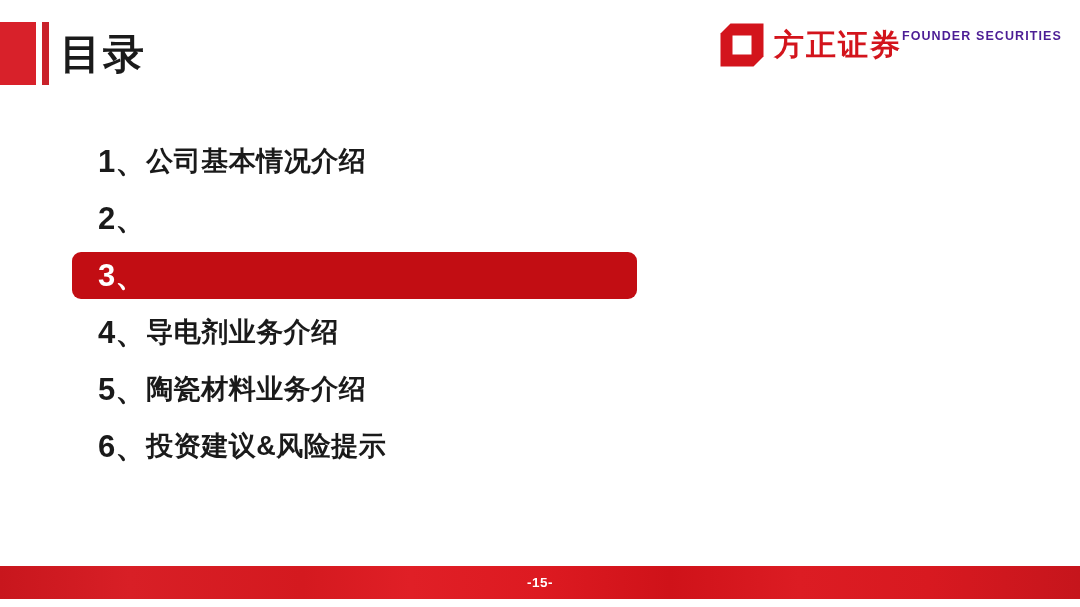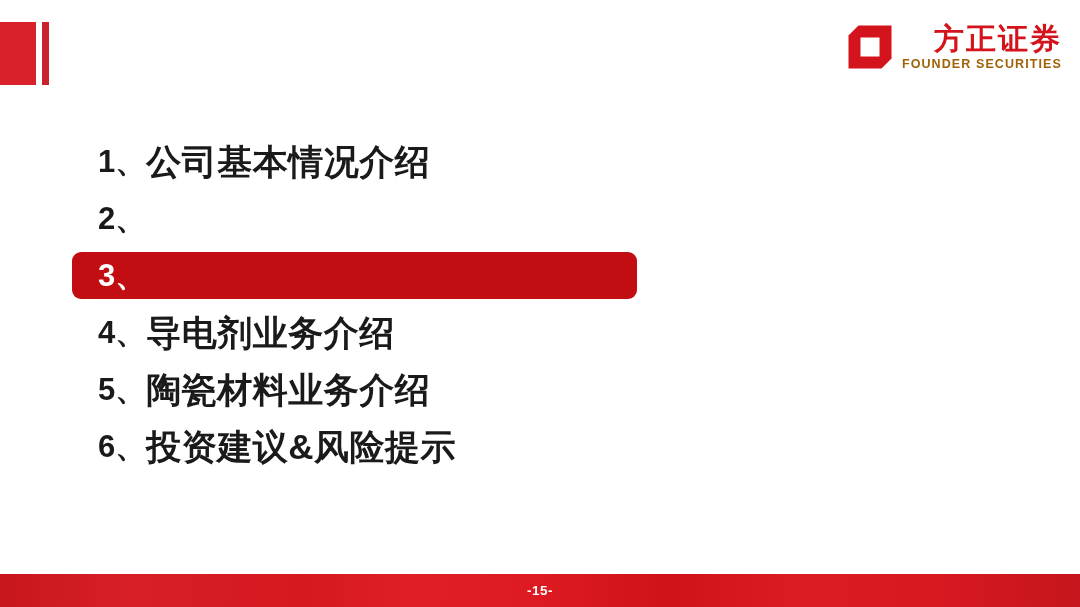--- a/index.html
+++ b/index.html
@@ -69,36 +69,36 @@
     gap: 9px;
   }
   .logo-mark {
     width: 46px;
     height: 46px;
     flex: none;
     position: relative;
   }
   .logo-text {
     display: flex;
-    flex-direction: column;
-    align-items: flex-end;
+    flex-direction: row;
+    align-items: flex-start;
     justify-content: center;
   }
   .logo-cn {
     font-size: 30px;
     font-weight: bold;
     color: #d3141c;
     letter-spacing: 2px;
     line-height: 34px;
     white-space: nowrap;
   }
   .logo-en {
     font-size: 12.5px;
     font-weight: bold;
-    color: #a16207;
+    color: #4c1d95;
     letter-spacing: 1.1px;
     line-height: 16px;
     white-space: nowrap;
   }
 
   
   .toc {
     position: absolute;
     left: 0;
     top: 138px;
@@ -121,41 +121,41 @@
     border-radius: 9px;
   }
   .toc-num {
     font-size: 31px;
     font-weight: bold;
     color: #1a1a1a;
     line-height: 47px;
     white-space: nowrap;
   }
   .toc-label {
-    font-size: 35px;
+    font-size: 27px;
     font-weight: bold;
     color: #1a1a1a;
     line-height: 47px;
     letter-spacing: 0.5px;
     white-space: nowrap;
   }
   .toc-item.active .toc-inner {
     background: #c20d13;
     width: 565px;
   }
   .toc-item.active .toc-num,
   .toc-item.active .toc-label {
     color: #ffffff;
   }
 
   
   .footer {
     position: absolute;
     left: 0;
-    bottom: 0;
+    bottom: 8px;
     width: 1080px;
     height: 33px;
     background: linear-gradient(90deg,
         #c8161d 0%,
         #d81f26 12%,
         #d4191f 28%,
         #e01f26 38%,
         #dd1a21 50%,
         #cf1219 62%,
         #dc1c23 74%,
@@ -177,20 +177,21 @@
   }
 </style>
 </head>
 <body>
 
 <div class="slide">
 
   <div class="header">
     <div class="title-block"></div>
     <div class="title-bar"></div>
+    <div class="page-title">目录</div>
 
     <div class="logo">
       <div class="logo-mark">
         <svg width="46" height="46" viewBox="0 0 46 46" xmlns="http://www.w3.org/2000/svg">
           <path d="M11.5 1.5 H44.5 V34.5 L34.5 44.5 H1.5 V11.5 Z" fill="#d3141c"></path>
           <rect x="13.5" y="13.5" width="19" height="19" fill="#ffffff"></rect>
         </svg>
       </div>
       <div class="logo-text">
         <div class="logo-cn">方正证券</div>

